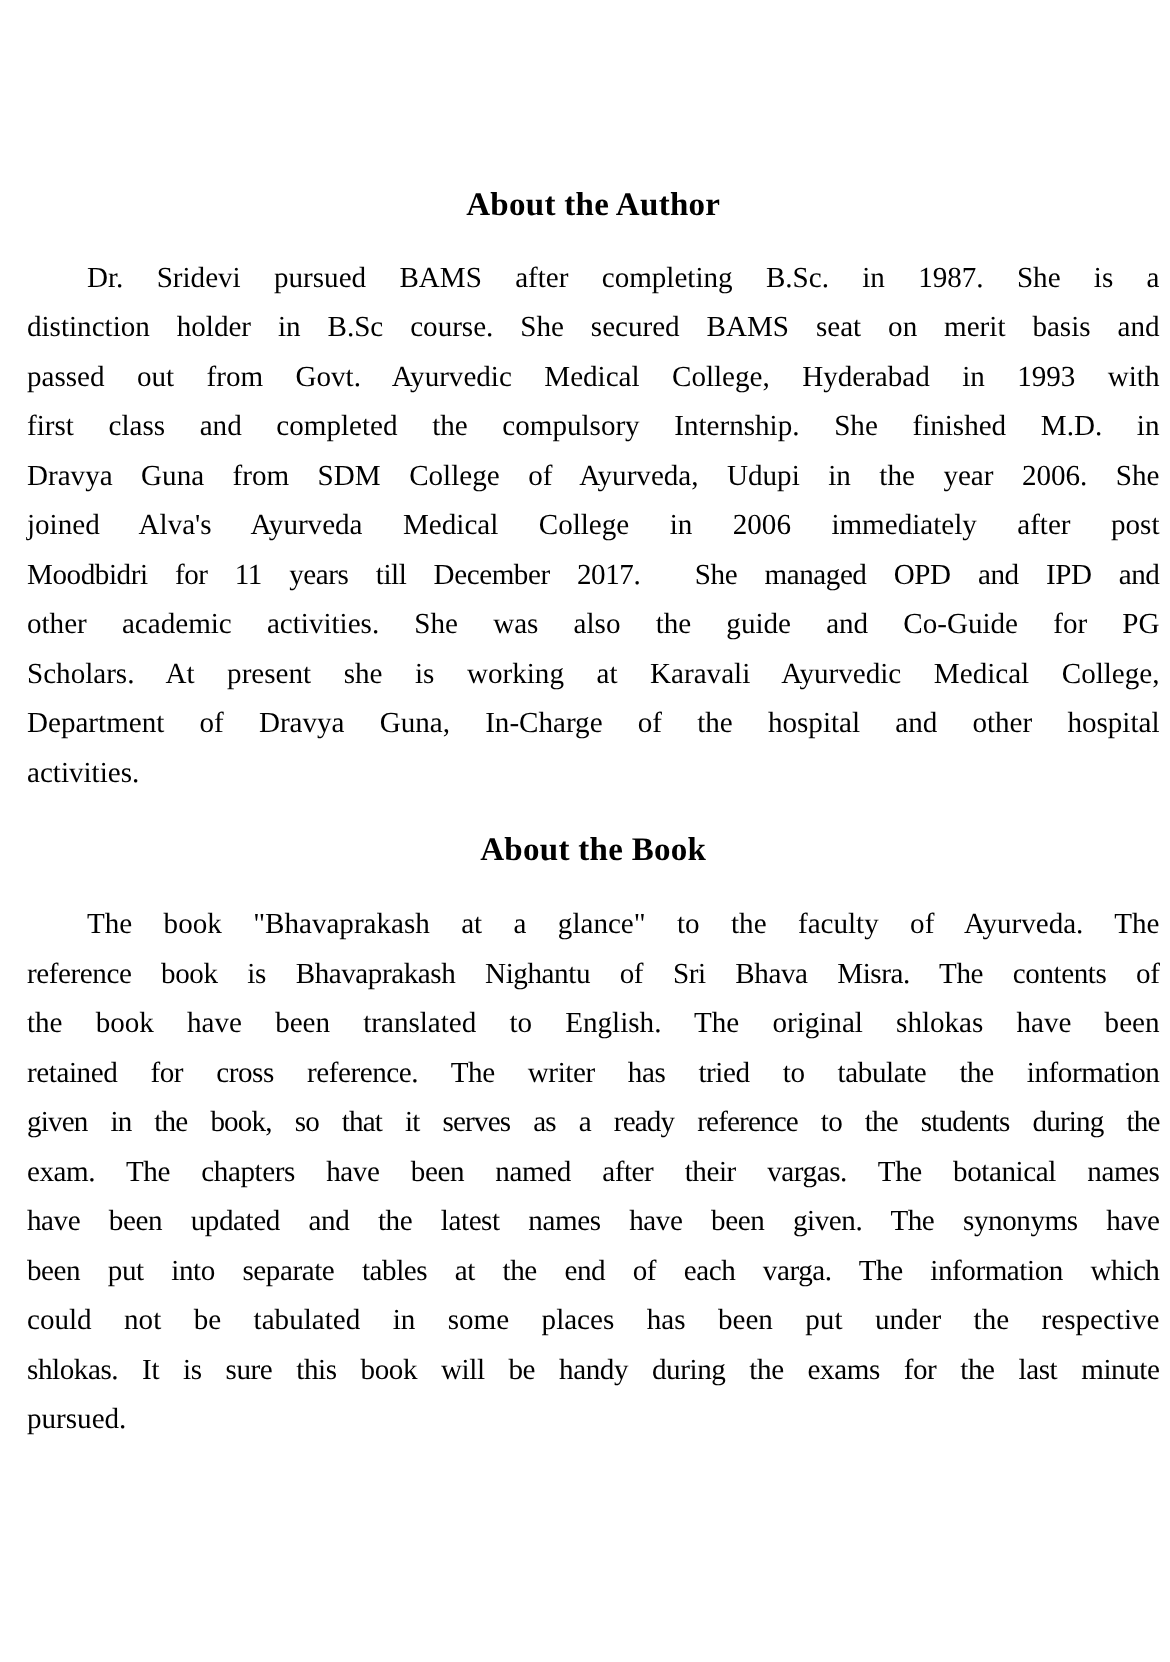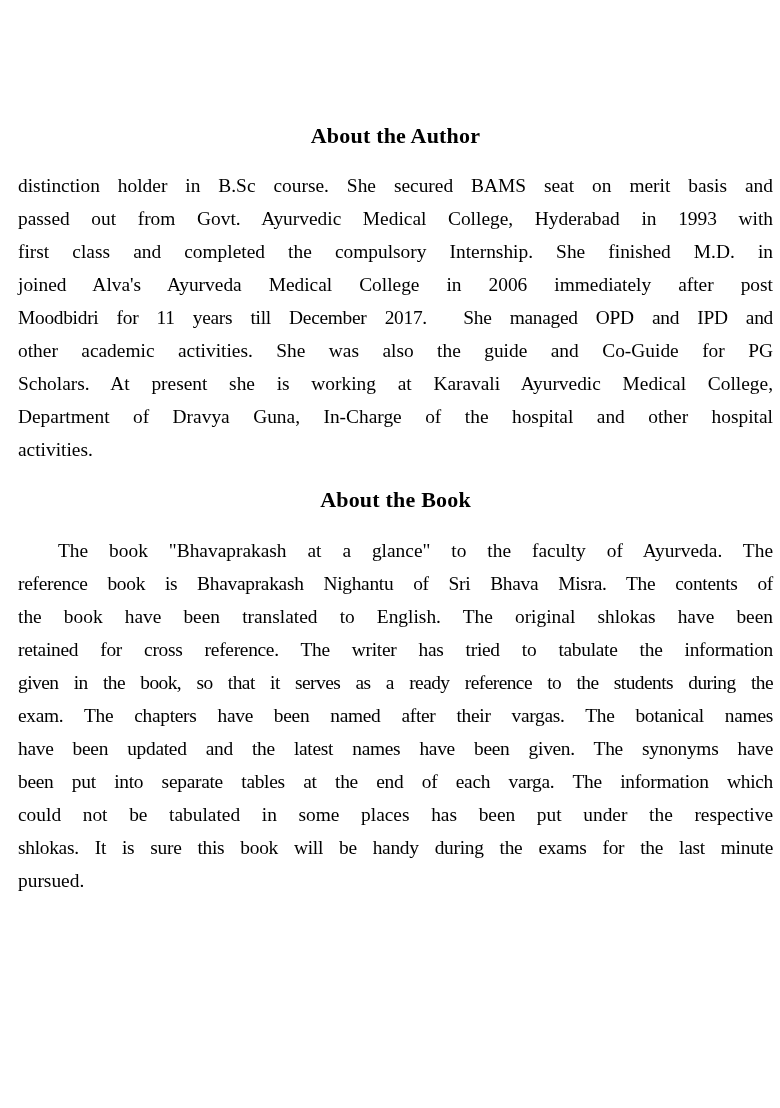--- a/index.html
+++ b/index.html
@@ -69,23 +69,25 @@
 </style>
 </head>
 <body>
 
 <div class="page">
   <div class="content">
 
     <h2 class="section-heading" id="heading-author">About the Author</h2>
 
     <div class="body-para" id="para-author">
+      <span class="ln indent">Dr. Sridevi pursued BAMS after completing B.Sc. in 1987. She is a</span>
       <span class="ln">distinction holder in B.Sc course. She secured BAMS seat on merit basis and</span>
       <span class="ln">passed out from Govt. Ayurvedic Medical College, Hyderabad in 1993 with</span>
       <span class="ln">first class and completed the compulsory Internship. She finished M.D. in</span>
+      <span class="ln">Dravya Guna from SDM College of Ayurveda, Udupi in the year 2006. She</span>
       <span class="ln">joined Alva's Ayurveda Medical College in 2006 immediately after post</span>
       <span class="ln tight">Moodbidri for 11 years till December 2017.  She managed OPD and IPD and</span>
       <span class="ln">other academic activities. She was also the guide and Co-Guide for PG</span>
       <span class="ln">Scholars. At present she is working at Karavali Ayurvedic Medical College,</span>
       <span class="ln">Department of Dravya Guna, In-Charge of the hospital and other hospital</span>
       <span class="ln last">activities.</span>
     </div>
 
     <h2 class="section-heading" id="heading-book">About the Book</h2>
 

